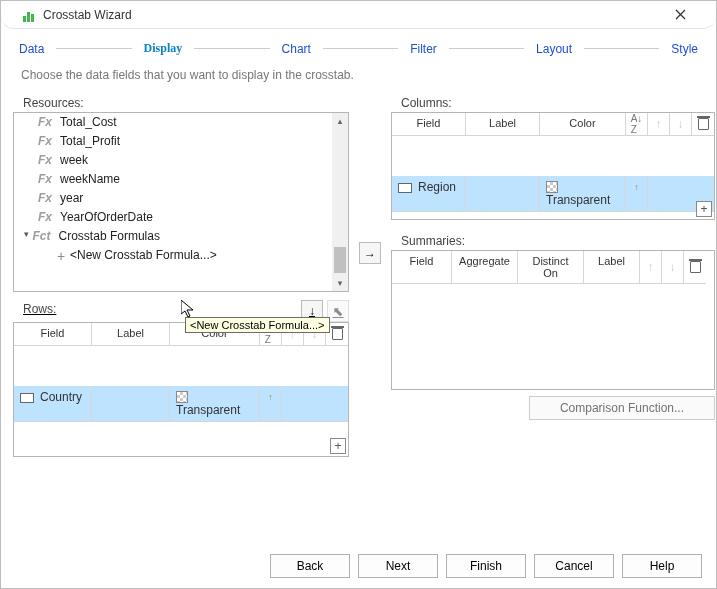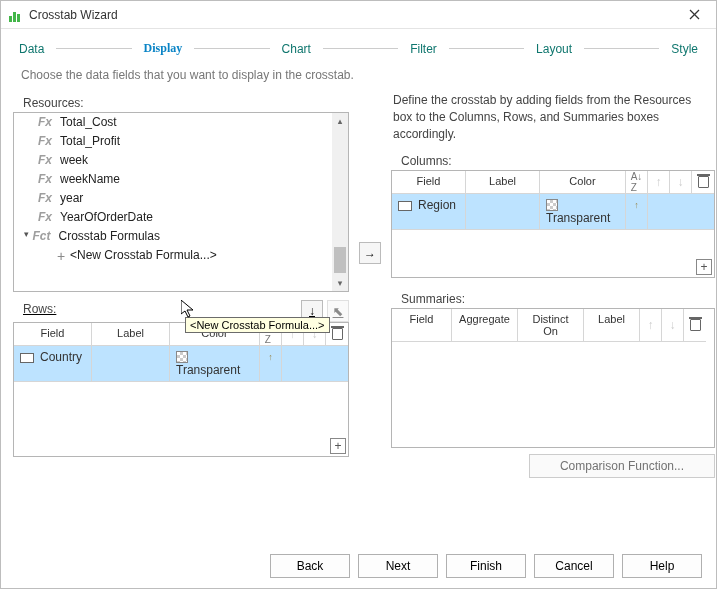--- a/index.html
+++ b/index.html
@@ -1,23 +1,23 @@
 <!DOCTYPE html>
 <html><head>
 <meta charset="utf-8">
 <style>
   * { box-sizing: border-box; font-family: "Segoe UI", Tahoma, Arial, sans-serif; font-size: 12px; }
   body { margin: 0; background: #fff; width: 717px; height: 589px; border: 1px solid #bdbdbd; position: relative; overflow: hidden; }
-  .titlebar { height: 28px; display: flex; align-items: center; padding: 0 8px; border-bottom: 1px solid #e4e4e4; }
+  .titlebar { height: 28px; display: flex; align-items: center; padding: 0 22px; border-bottom: 1px solid #e4e4e4; border-radius: 13px; }
   .titlebar .logo { width: 14px; height: 14px; margin-right: 6px; display: flex; align-items: flex-end; gap: 1px;}
   .titlebar .logo span { width: 3px; background:#43b649; display:inline-block;}
   .titlebar .title { flex: 1; color: #333; }
   .closebtn { width: 28px; height: 28px; display:flex; align-items:center; justify-content:center; cursor: pointer; }
   .tabs { display:flex; gap:4px; align-items:center; padding: 10px 16px 6px 16px; }
-  .tab { color: #0f766e; padding: 2px 2px; }
+  .tab { color: #1d4ed8; padding: 2px 2px; }
   .tab.active { color: #0a84c6; font-weight: 600; font-family: Liberation Serif, serif; }
   .tabsep { border-top:1px solid #ccc; flex:1; margin:0 6px; height:1px; }
   .subtitle { color:#777; padding: 4px 20px 10px 20px; }
   .content { display:flex; gap:10px; padding: 0 12px 8px 12px; height: 440px; }
   .left { width: 340px; display:flex; flex-direction:column; }
   .right { flex:1; display:flex; flex-direction:column; }
   .panel-label { color:#444; margin: 4px 0 2px 10px; }
   .listbox { border:1px solid #b5b5b5; height:180px; position:relative; overflow:hidden; background:#fff;}
   .scrollbar { position:absolute; right:0; top:0; bottom:0; width:16px; background:#f0f0f0; display:flex; flex-direction:column; }
   .sb-btn { height:16px; display:flex; align-items:center; justify-content:center; color:#666; font-size:9px;}
@@ -29,21 +29,21 @@
   .tree-row.expand { padding-left:6px; }
   .tree-row.newf { padding-left:34px; }
   .plusline {width:18px;text-align:center;color:#8a8a8a;font-size:14px;}
   .arrowbox { width:22px; height:22px; border:1px solid #bbb; background:#f6f6f6; display:flex; align-items:center; justify-content:center; cursor:pointer;}
   .arrowbox.disabled { opacity:.45; }
   .midarrows { width:24px; display:flex; flex-direction:column; gap:4px; justify-content:flex-start; padding-top:150px;}
   .midarrows2 { display:flex; gap:4px; align-items:center; margin-top:2px; }
   .grid { border:1px solid #b5b5b5; }
   .grid-head { display:flex; background:#fff; }
   .grid-head .hc, .grid-row .cell { border-right:1px solid #d6d6d6; border-bottom:1px solid #d6d6d6; padding:4px 6px; text-align:center; color:#333; font-size:11px; }
-  .grid-row { display:flex; }
+  .grid-row { display:flex;margin-top:40px; }
   .grid-row.sel { background:#bde3ff; }
   .grid-body { min-height:22px; background:#fff; }
   .iconbtn { width:22px; display:flex; align-items:center; justify-content:center; border-right:1px solid #d6d6d6; border-bottom:1px solid #d6d6d6; color:#555;}
   .trash { width:11px; height:12px; border:1px solid #666; border-radius:1px; position:relative;}
   .trash::before{content:"";position:absolute;top:-3px;left:-2px;right:-2px;height:2px;background:#666;}
   .sort-icon { font-size:10px; color:#777;}
   .info-text { color:#444; padding: 0 2px 8px 2px; line-height:1.4; }
   .plus-corner { position:absolute; right:2px; bottom:2px; width:16px; height:16px; border:1px solid #888; display:flex; align-items:center; justify-content:center; font-size:13px; color:#565656; cursor:pointer; background:#fff; }
   .rowsbox { height:135px; position:relative; }
   .colsbox { height:108px; position:relative; }
@@ -185,21 +185,20 @@
     </div>
   </div>
 
   <div class="midarrows">
     <div class="arrowbox">
         <span>→</span>
       </div>
   </div>
 
   <div class="right">
-    <div class="info-text">Define the crosstab by adding fields from the Resources box to the Columns, Rows, and Summaries boxes accordingly.</div>
 
     <div class="panel-label">Columns:</div>
     <div class="grid colsbox">
       <div class="grid-head">
         <div class="hc" style="width:74px">Field</div>
         <div class="hc" style="width:74px">Label</div>
         <div class="hc" style="width:86px">Color</div>
         <div class="iconbtn">
             <span class="sort-icon">A↓<br>Z</span>
           </div>

